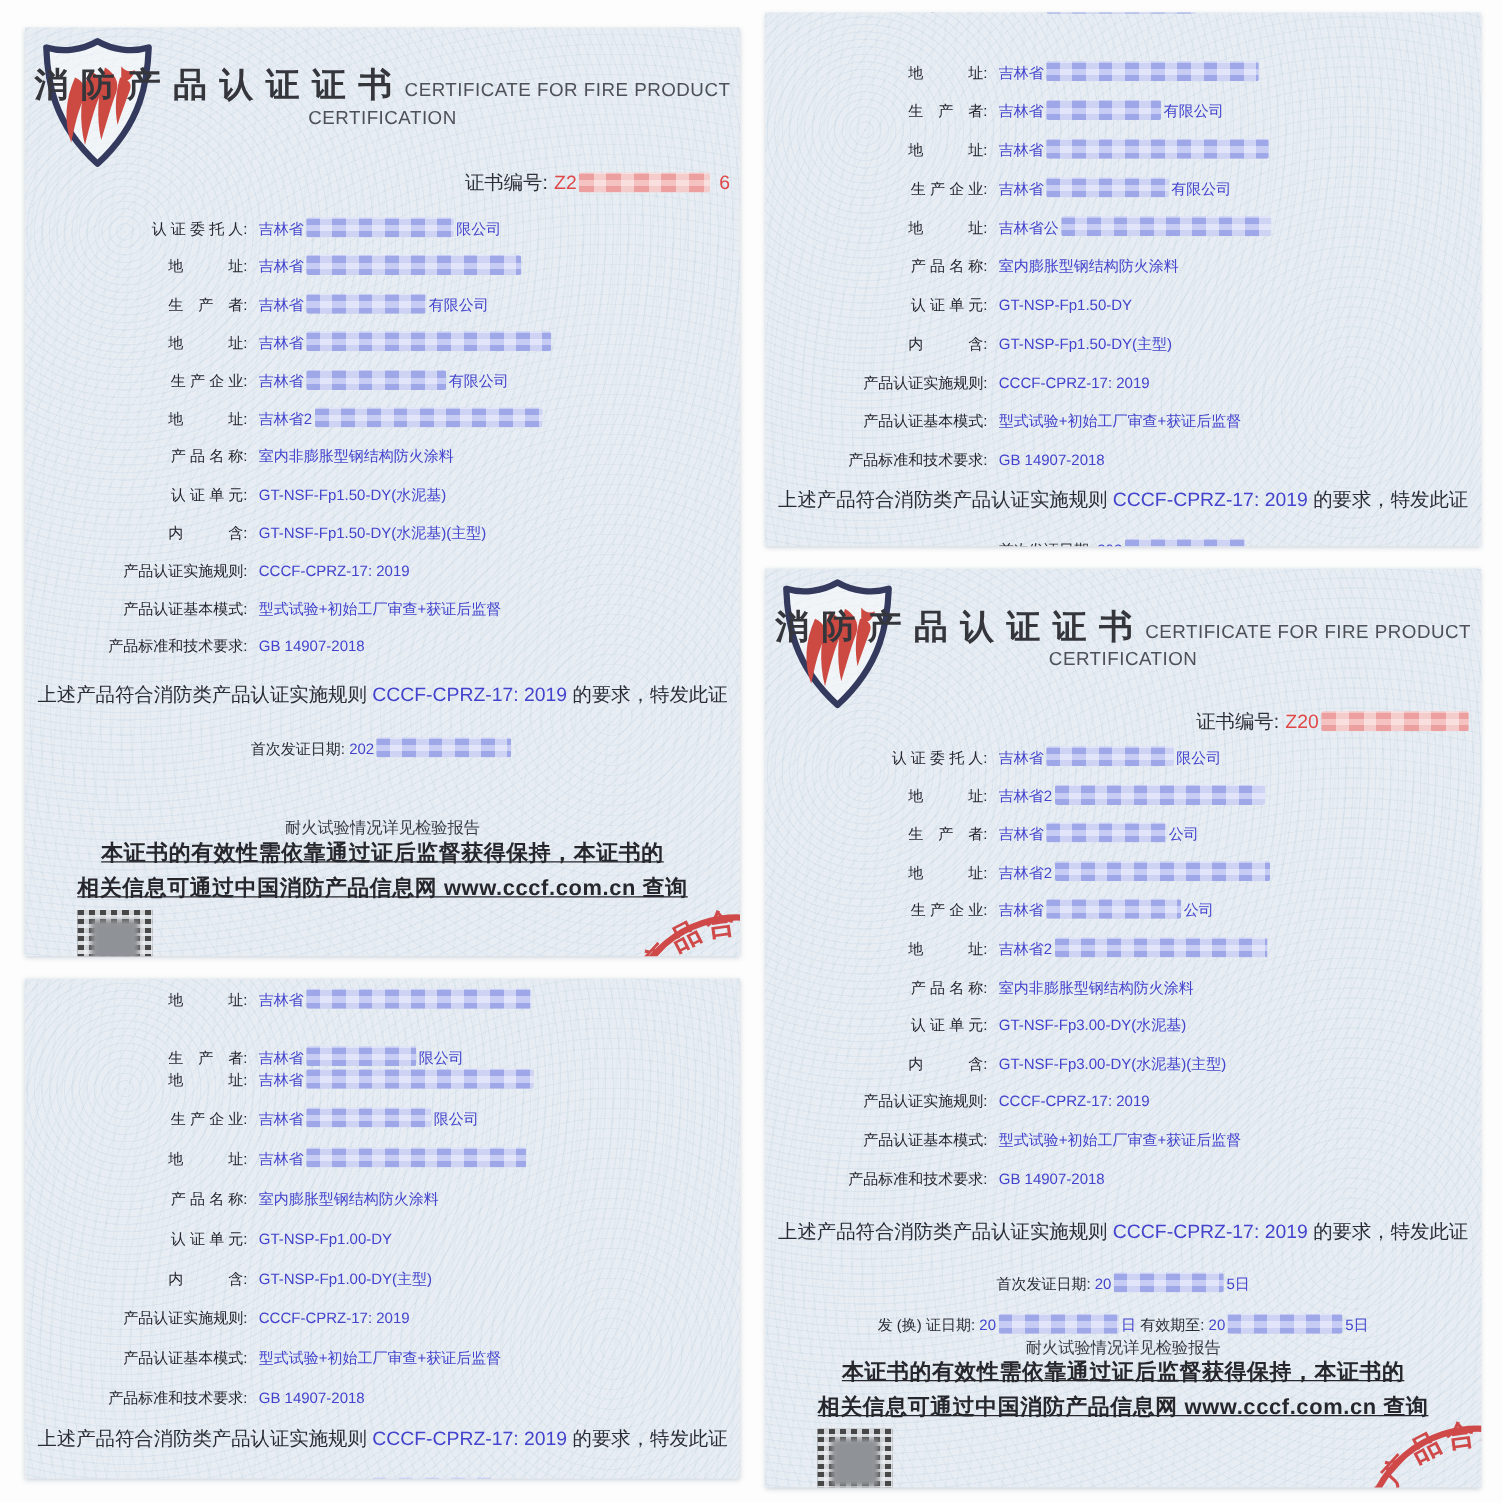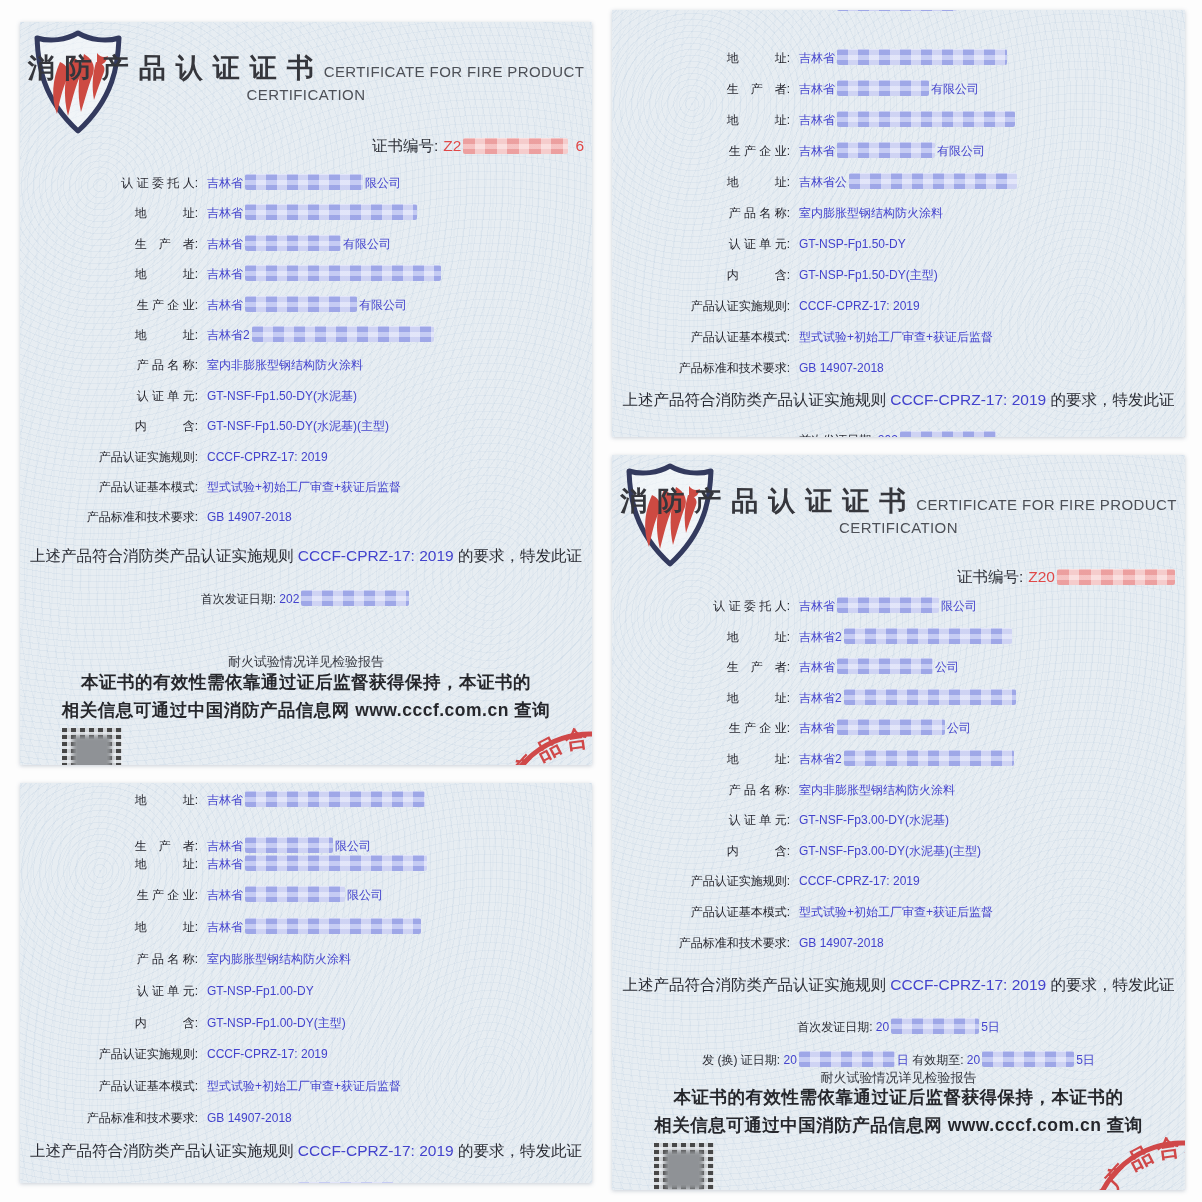--- a/index.html
+++ b/index.html
@@ -43,21 +43,21 @@
     background-color:#f0a0a0;
     background-image:
       repeating-linear-gradient(90deg, rgba(255,255,255,.15) 0 12px, rgba(255,255,255,.55) 12px 22px),
       repeating-linear-gradient(0deg, rgba(220,110,110,.35) 0 5px, rgba(255,255,255,.25) 5px 10px);
   }
   .center{position:absolute;left:0;right:0;text-align:center;font-size:15.5px;color:#2a2c34;white-space:nowrap;}
   .dateline{font-size:12px;margin-top:11px;}
   .blue{color:#4343cd;}
   .dlabel{color:#2a2c34;}
   .note{font-size:13px;color:#3a3c44;}
-  .fbold{font-size:17.5px;font-weight:bold;color:#26272c;letter-spacing:.5px;}
+  .fbold{font-size:17.5px;font-weight:bold;color:#26272c;letter-spacing:.5px;text-decoration:underline;}
   .qr{
     position:absolute;width:60px;height:60px;background-color:#474747;
     background-image:
       repeating-linear-gradient(0deg, rgba(255,255,255,0) 0 4px, rgba(236,240,244,.9) 4px 7px),
       repeating-linear-gradient(90deg, rgba(255,255,255,0) 0 5px, rgba(236,240,244,.85) 5px 9px);
   }
   .qr::after{content:"";position:absolute;left:11px;top:8px;right:11px;bottom:14px;background:#8f9296;filter:blur(2px);}
   .stamp{position:absolute;width:200px;height:200px;transform:rotate(-18deg);opacity:.92;}
   .stamp svg{width:100%;height:100%;display:block;}
 </style>

